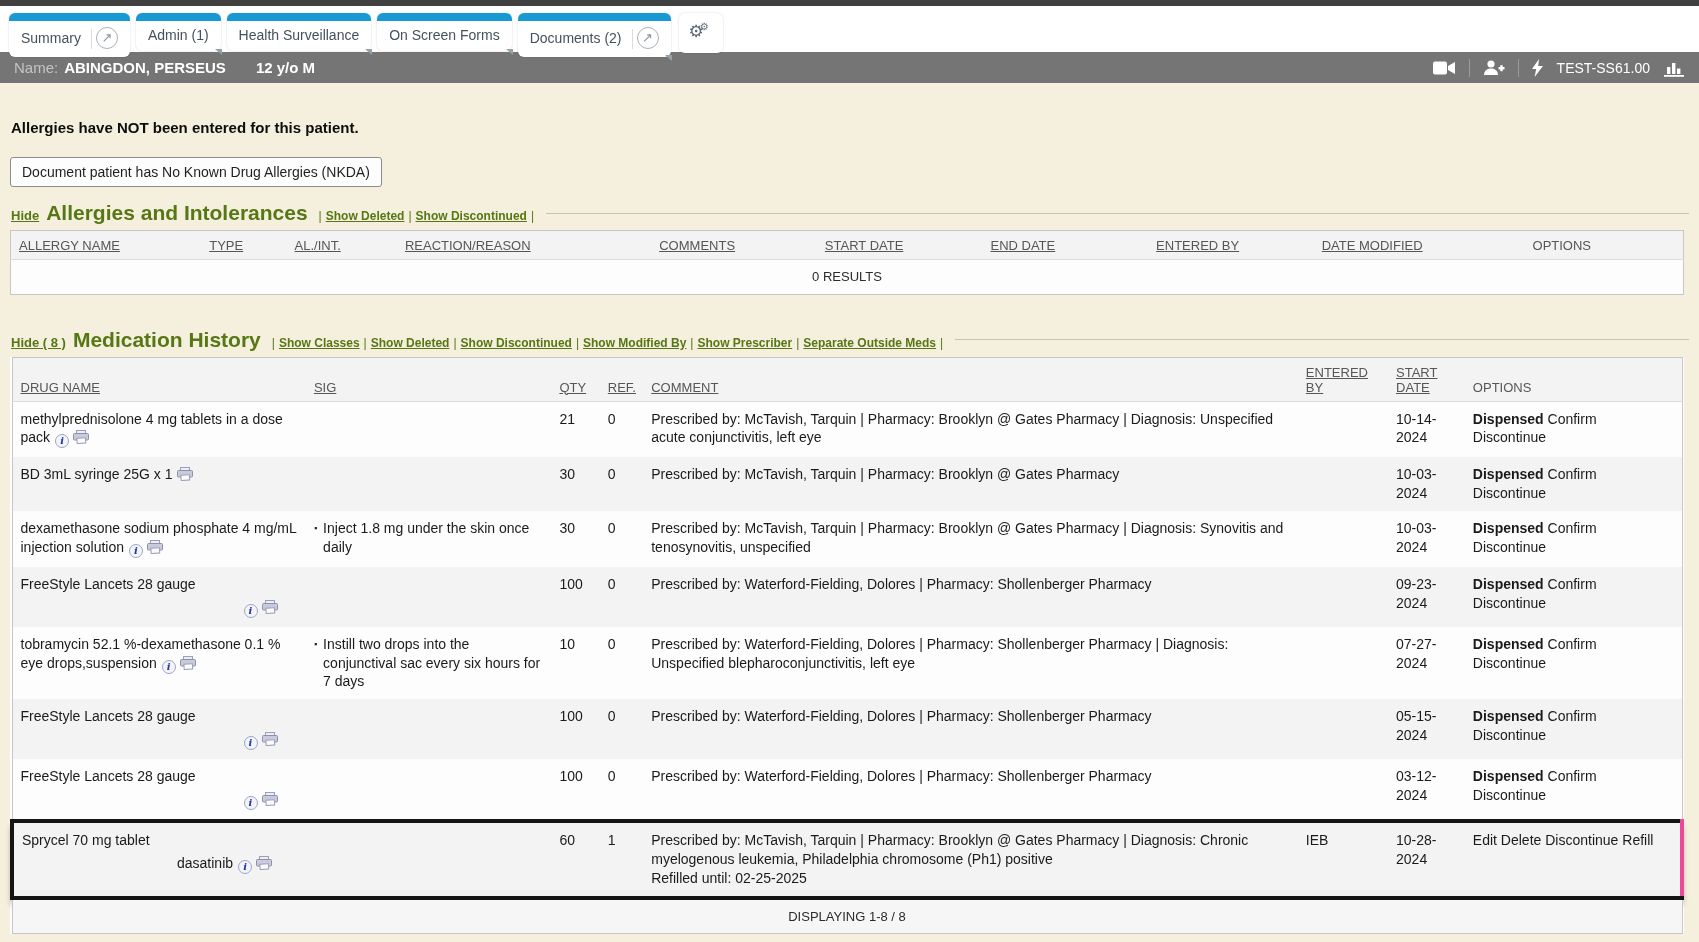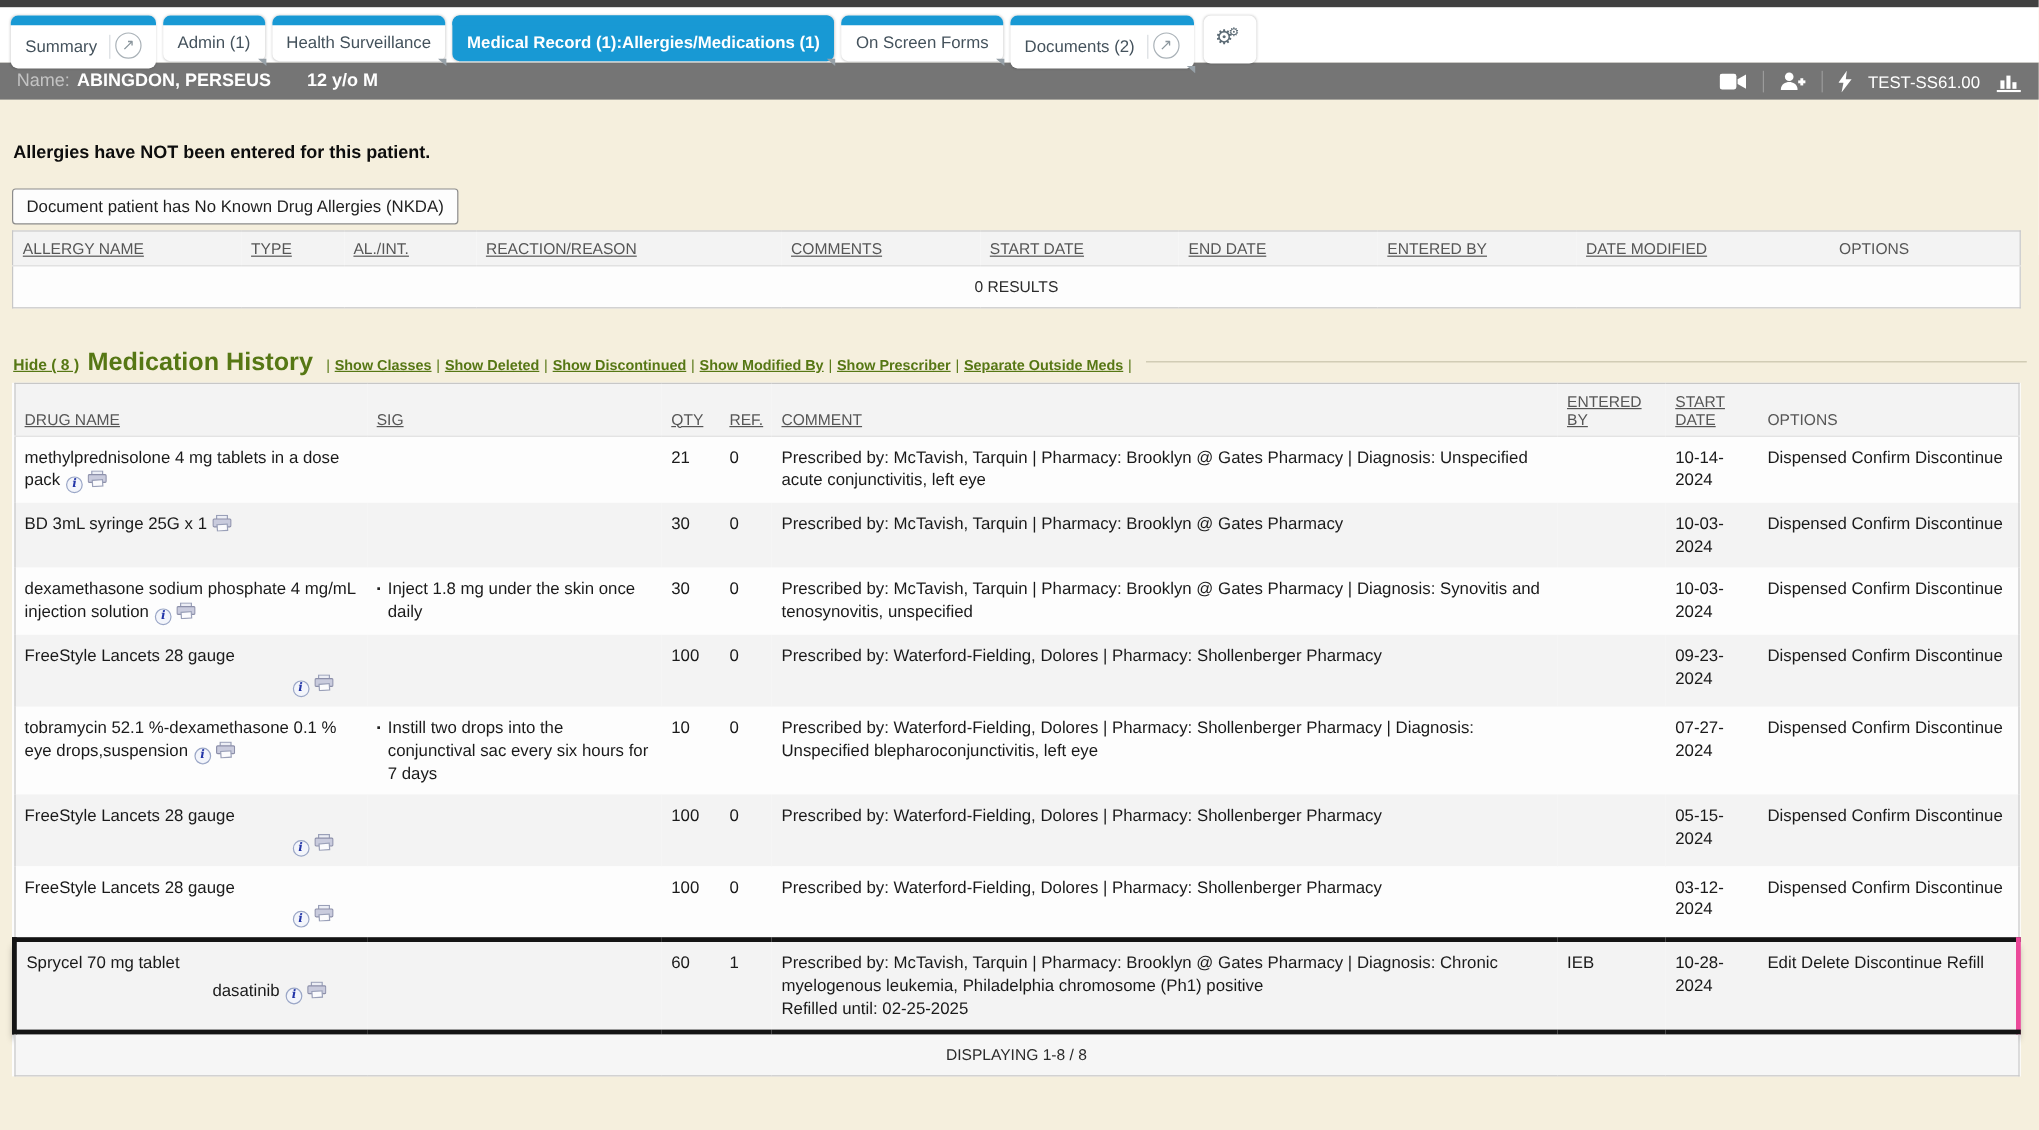--- a/index.html
+++ b/index.html
@@ -110,44 +110,40 @@
   .i-icon {
     display:inline-block; width:14px; height:14px; border:1px solid #9aa6c6;
     border-radius:50%; background:#f3f5fb; color:#2436a8;
     font-family:"DejaVu Serif", serif; font-style:italic; font-weight:bold;
     font-size:10px; line-height:12px; text-align:center; cursor:pointer;
     vertical-align:-2px; margin-left:5px;
   }
   .print-icon { display:inline-block; cursor:pointer; vertical-align:-2px; margin-left:4px; }
   .sig-line { display:flex; }
   .sig-bullet { font-size:9px; line-height:18px; margin-right:6px; color:#222; }
-  .opt-status { font-weight:normal; }
+  .opt-status { font-weight:bold; }
   .opt-action { cursor:pointer; }
   .dimmed { color:#1a1a1a; }
 </style>
 </head>
 <body>
 
 <div class="tab-strip">
 
   <div class="tab">
       <span class="tab-label">Summary</span>
       <span class="tab-sep"></span>
       <span class="popout">↗</span>
     </div>
     <div class="tab">
       <span class="tab-label">Admin (1)</span>
       <span class="fold"></span>
     </div>
     <div class="tab">
       <span class="tab-label">Health Surveillance</span>
-      <span class="fold"></span>
-    </div>
-    <div class="tab active">
-      <span class="tab-label">Medical Record (1):Allergies/Medications (1)</span>
       <span class="fold"></span>
     </div>
     <div class="tab">
       <span class="tab-label">On Screen Forms</span>
       <span class="fold"></span>
     </div>
     <div class="tab">
       <span class="tab-label">Documents (2)</span>
       <span class="tab-sep"></span>
       <span class="popout">↗</span>
@@ -196,20 +192,26 @@
   </span>
 </div>
 
 <div class="content">
 
   <div class="alert-text">Allergies have NOT been entered for this patient.</div>
 
   <button class="nkda-btn">Document patient has No Known Drug Allergies (NKDA)</button>
 
   
+  <div class="section-head">
+    <span class="hide-link">Hide</span>
+    <span class="section-title">Allergies and Intolerances</span>
+    <span class="section-links"><span class="pipe">|</span><a>Show Deleted</a><span class="pipe">|</span><a>Show Discontinued</a><span class="pipe">|</span></span>
+    <span class="head-rule"></span>
+  </div>
 
   <table class="grid">
     <thead>
         <tr>
           <th class="h-drug " style="width: 11.4%;">ALLERGY NAME</th>
           <th style="width: 5.1%;">TYPE</th>
           <th style="width: 6.6%;">AL./INT.</th>
           <th style="width: 15.2%;">REACTION/REASON</th>
           <th style="width: 9.9%;">COMMENTS</th>
           <th style="width: 9.9%;">START DATE</th>

